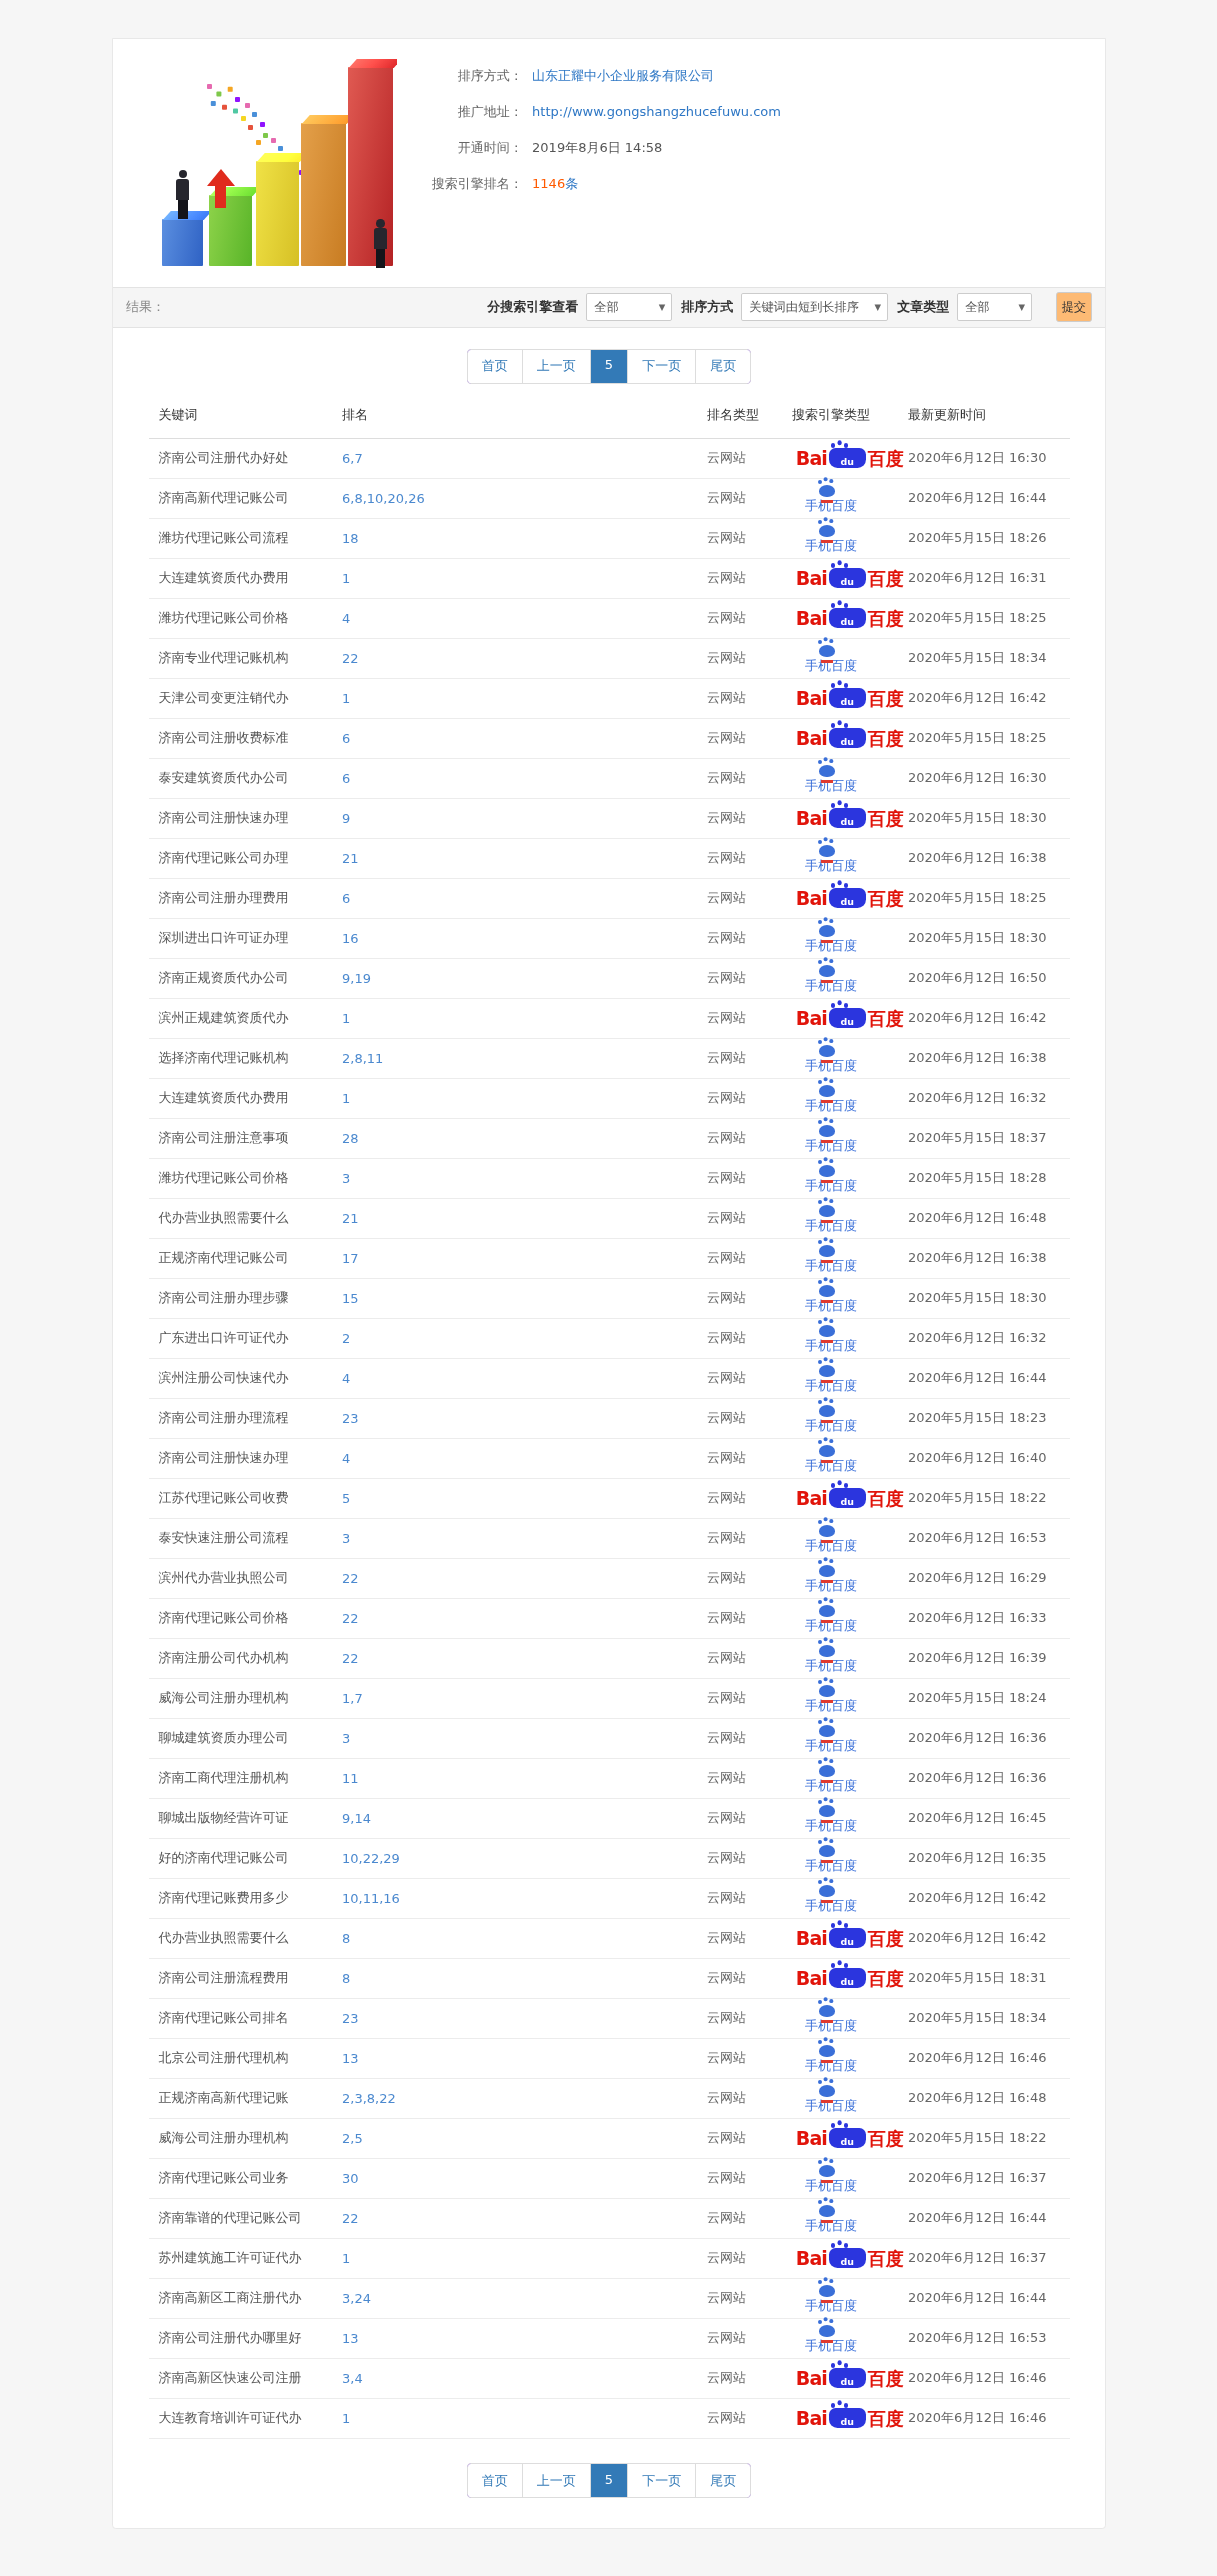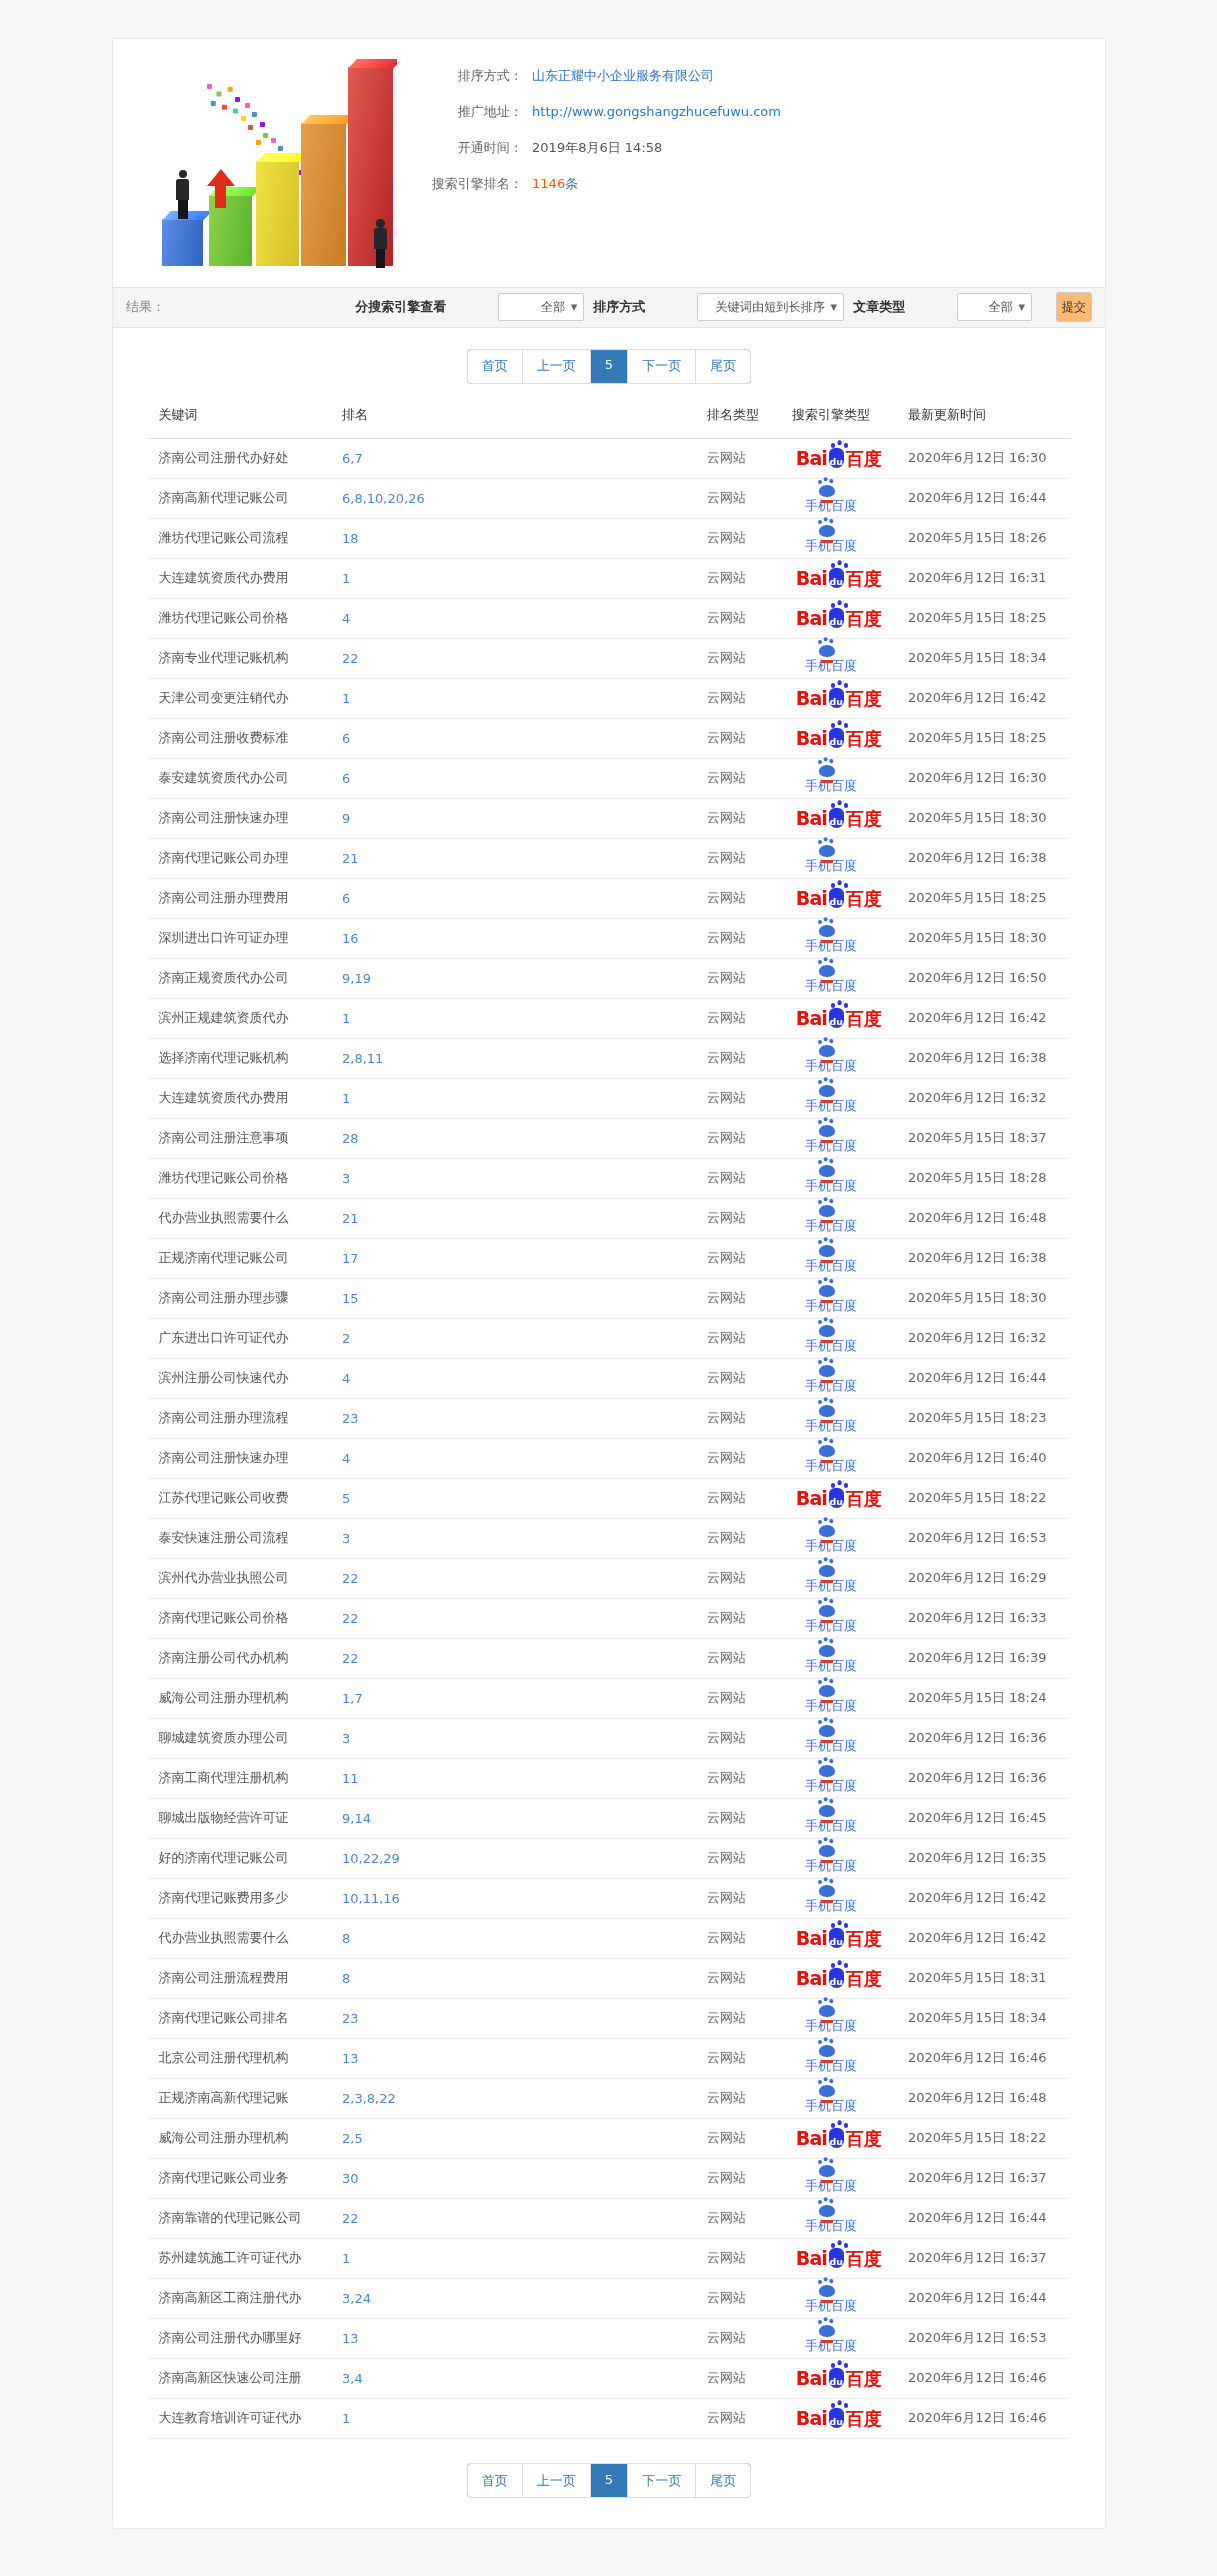--- a/index.html
+++ b/index.html
@@ -56,23 +56,23 @@
   .info-suffix{color:#2e77c5;}
   
   .resultbar{
     height:41px;background:#f5f5f5;border-top:0.9px solid #e3e3e3;border-bottom:0.9px solid #e3e3e3;
     display:flex;align-items:center;padding:0 13px;box-sizing:border-box;font-size:13px;margin-top:5.6px;
   }
   .result-label{color:#888;}
   .spacer{flex:1;}
   .ctl-label{color:#333;font-weight:bold;margin:0 7.5px 0 9.4px;}
   .select{
-    display:inline-flex;align-items:center;justify-content:flex-end;
+    display:inline-flex;align-items:center;justify-content:space-between;
     height:28px;background:#fff;border:0.9px solid #ccc;border-radius:1.9px;
-    padding:0 5.6px 0 7.5px;color:#555;font-size:12.2px;box-sizing:border-box;cursor:pointer;margin-left:44px;
+    padding:0 5.6px 0 7.5px;color:#555;font-size:12.2px;box-sizing:border-box;cursor:pointer;
   }
   .select .chev{font-size:8.5px;color:#666;margin-left:5.6px;}
   .sel-engine{width:86px;}
   .sel-sort{width:147px;}
   .sel-article{width:75px;}
   .submit-btn{
     height:28px;margin-left:24px;padding:0 5px;background:#fdba74;border:0.9px solid #ccc;border-radius:2.8px;
     color:#333;font-size:12.2px;display:inline-flex;align-items:center;cursor:pointer;
   }
   
@@ -94,21 +94,21 @@
   .c4{width:116px;}
   .c5{flex:1;}
   .kw{color:#555;}
   .rank{color:#4b89cf;}
   .rtype{color:#666;}
   .time{color:#666;}
   
   .bd-logo{display:inline-flex;align-items:flex-end;margin-left:3.8px;}
   .bd-bai{color:#e1140a;font-size:19px;font-weight:800;letter-spacing:-0.9px;line-height:1;}
   .bd-paw{
-    position:relative;width:15px;height:20px;background:#2b35de;border-radius:6.6px 6.6px 8.5px 8.5px;
+    position:relative;width:37px;height:20px;background:#2b35de;border-radius:6.6px 6.6px 8.5px 8.5px;
     color:#fff;font-size:9.4px;font-weight:700;display:flex;align-items:flex-end;justify-content:center;
     margin:0 1.9px;line-height:1.4;
   }
   .bd-paw::before{content:'';position:absolute;top:-5.6px;left:1.9px;width:4.7px;height:4.7px;border-radius:50%;
     background:#2b35de;box-shadow:6.6px -2.8px 0 #2b35de,13px 0 0 #2b35de;}
   .bd-name{color:#e1140a;font-size:18px;font-weight:800;line-height:1;}
   
   .mb-logo{display:inline-flex;align-items:center;margin-left:5.6px;flex-direction:column;}
   .mb-paw{position:relative;width:16px;height:12.2px;background:#3a6fd8;border-radius:50% 50% 46% 46%;margin-top:2.8px;}
   .mb-paw::before{content:'';position:absolute;top:-4.7px;left:-0.9px;width:3.8px;height:3.8px;border-radius:50%;

